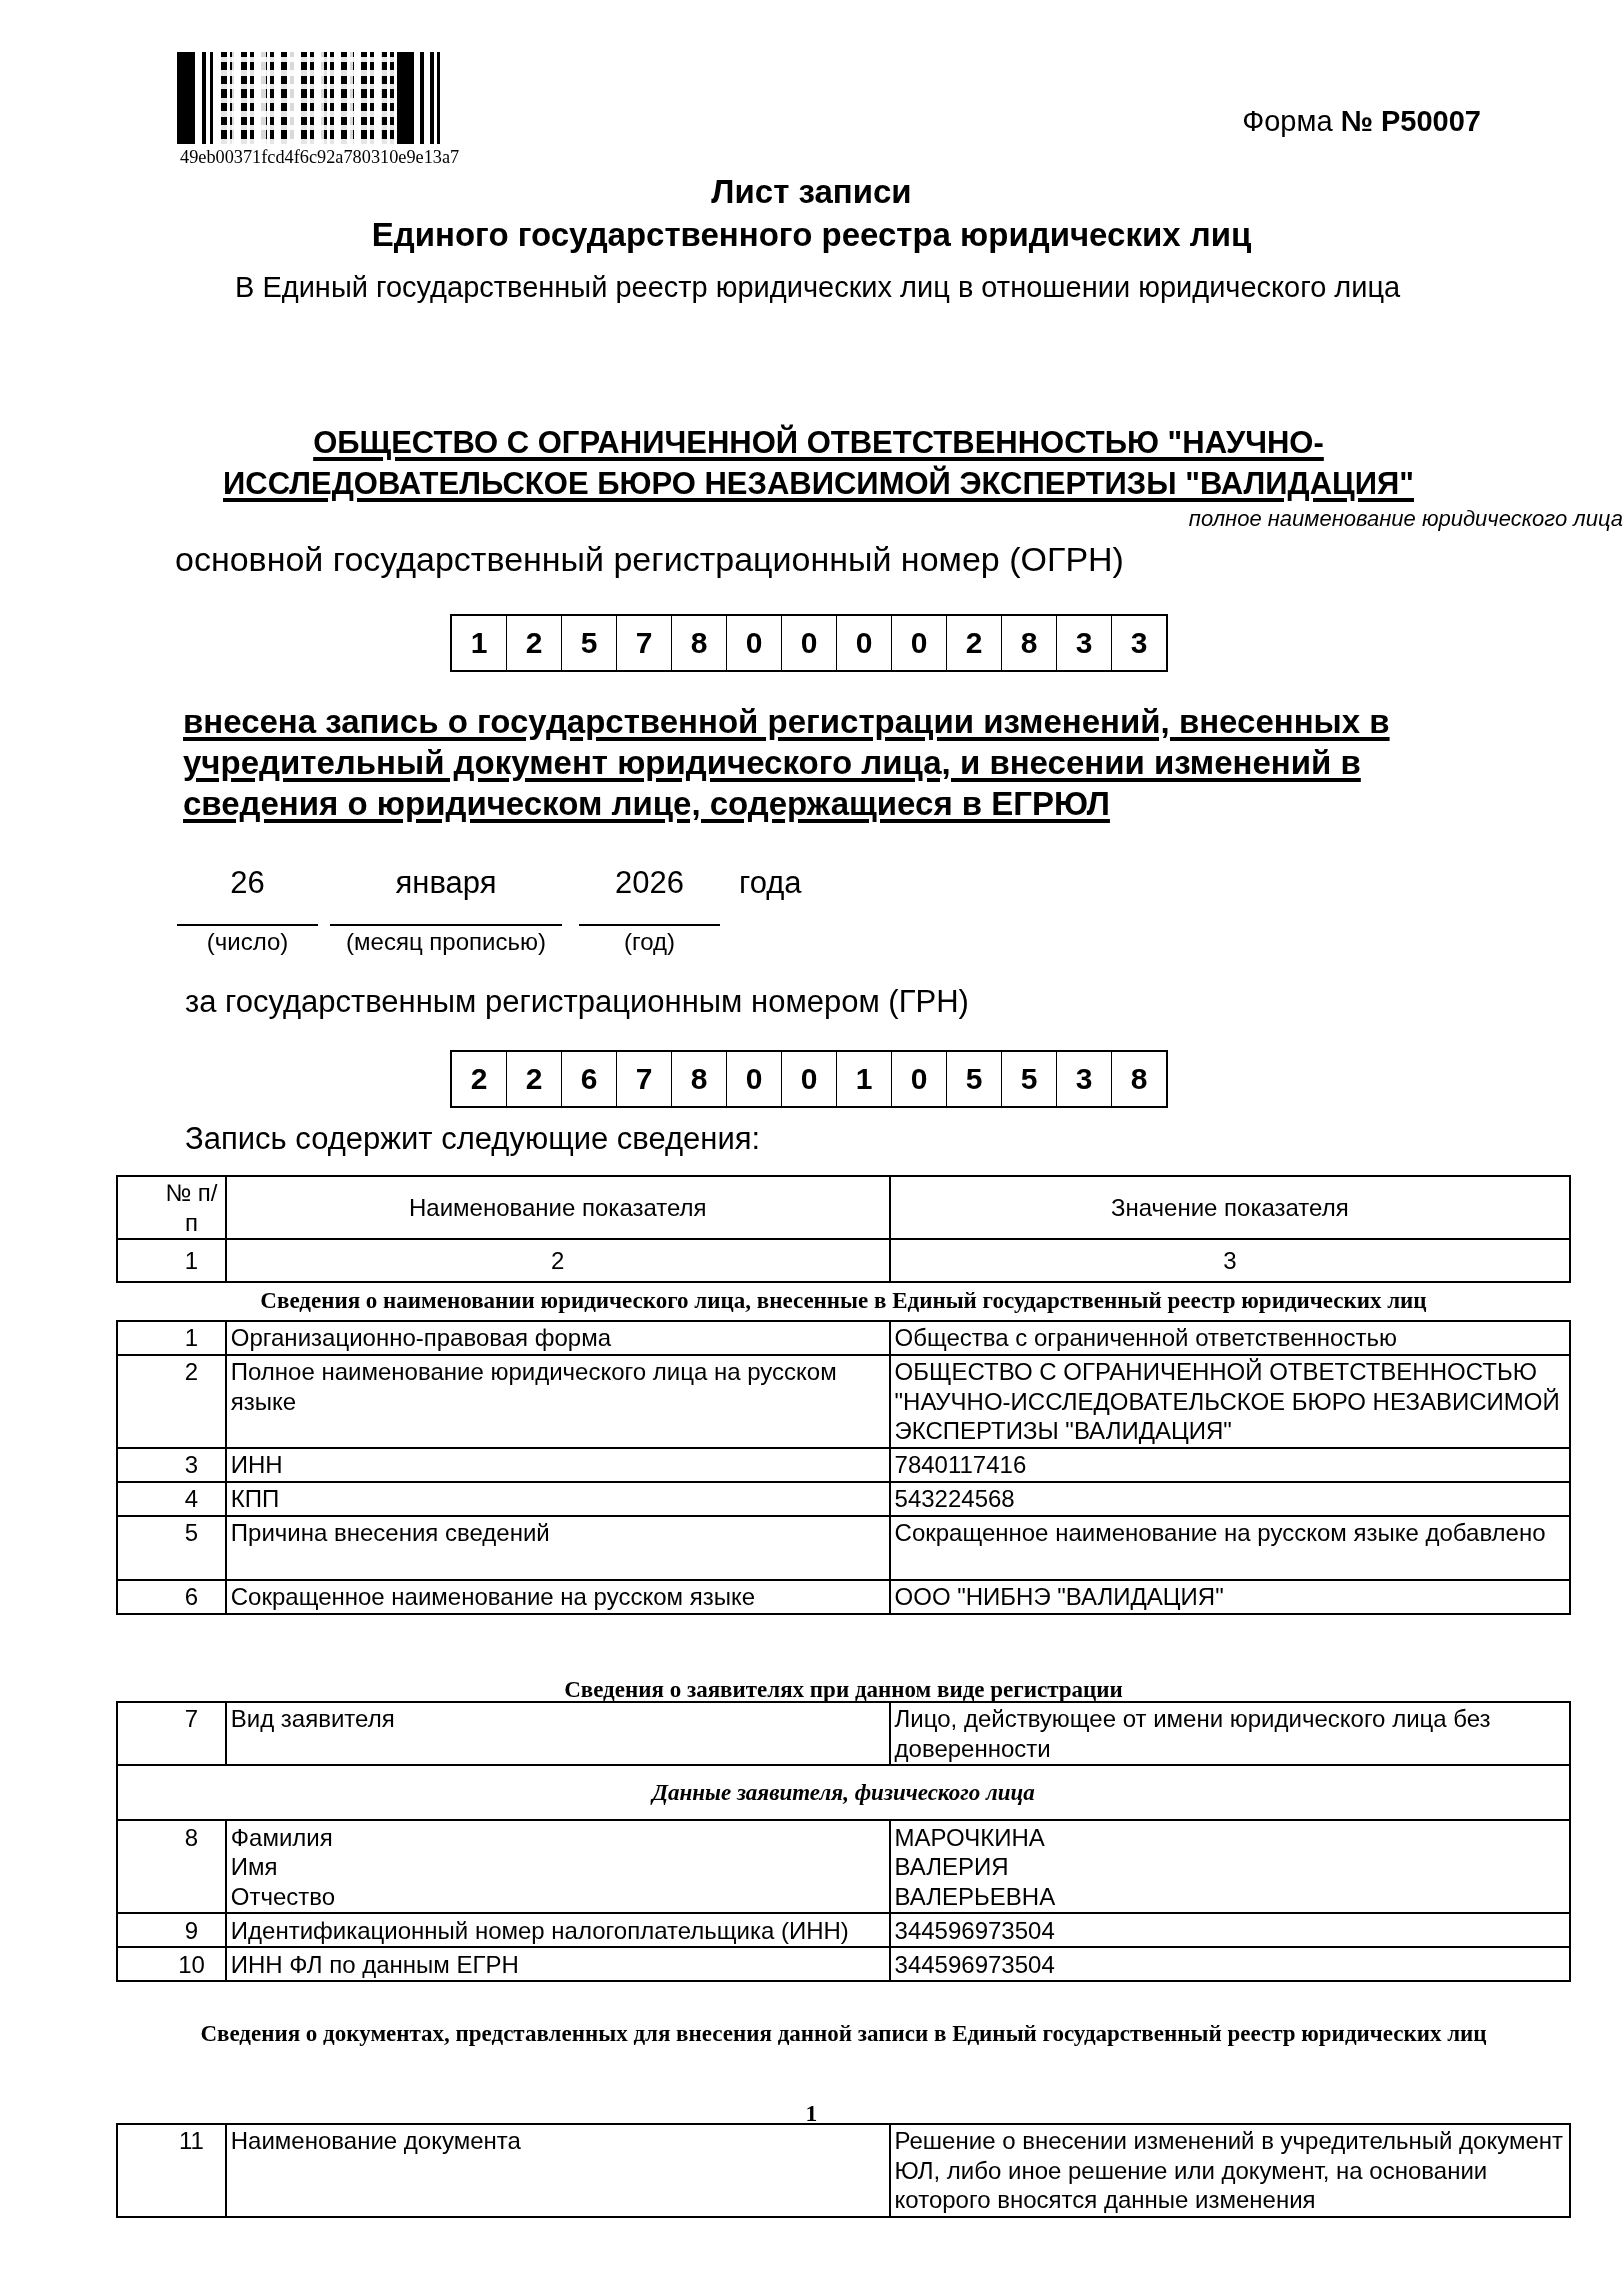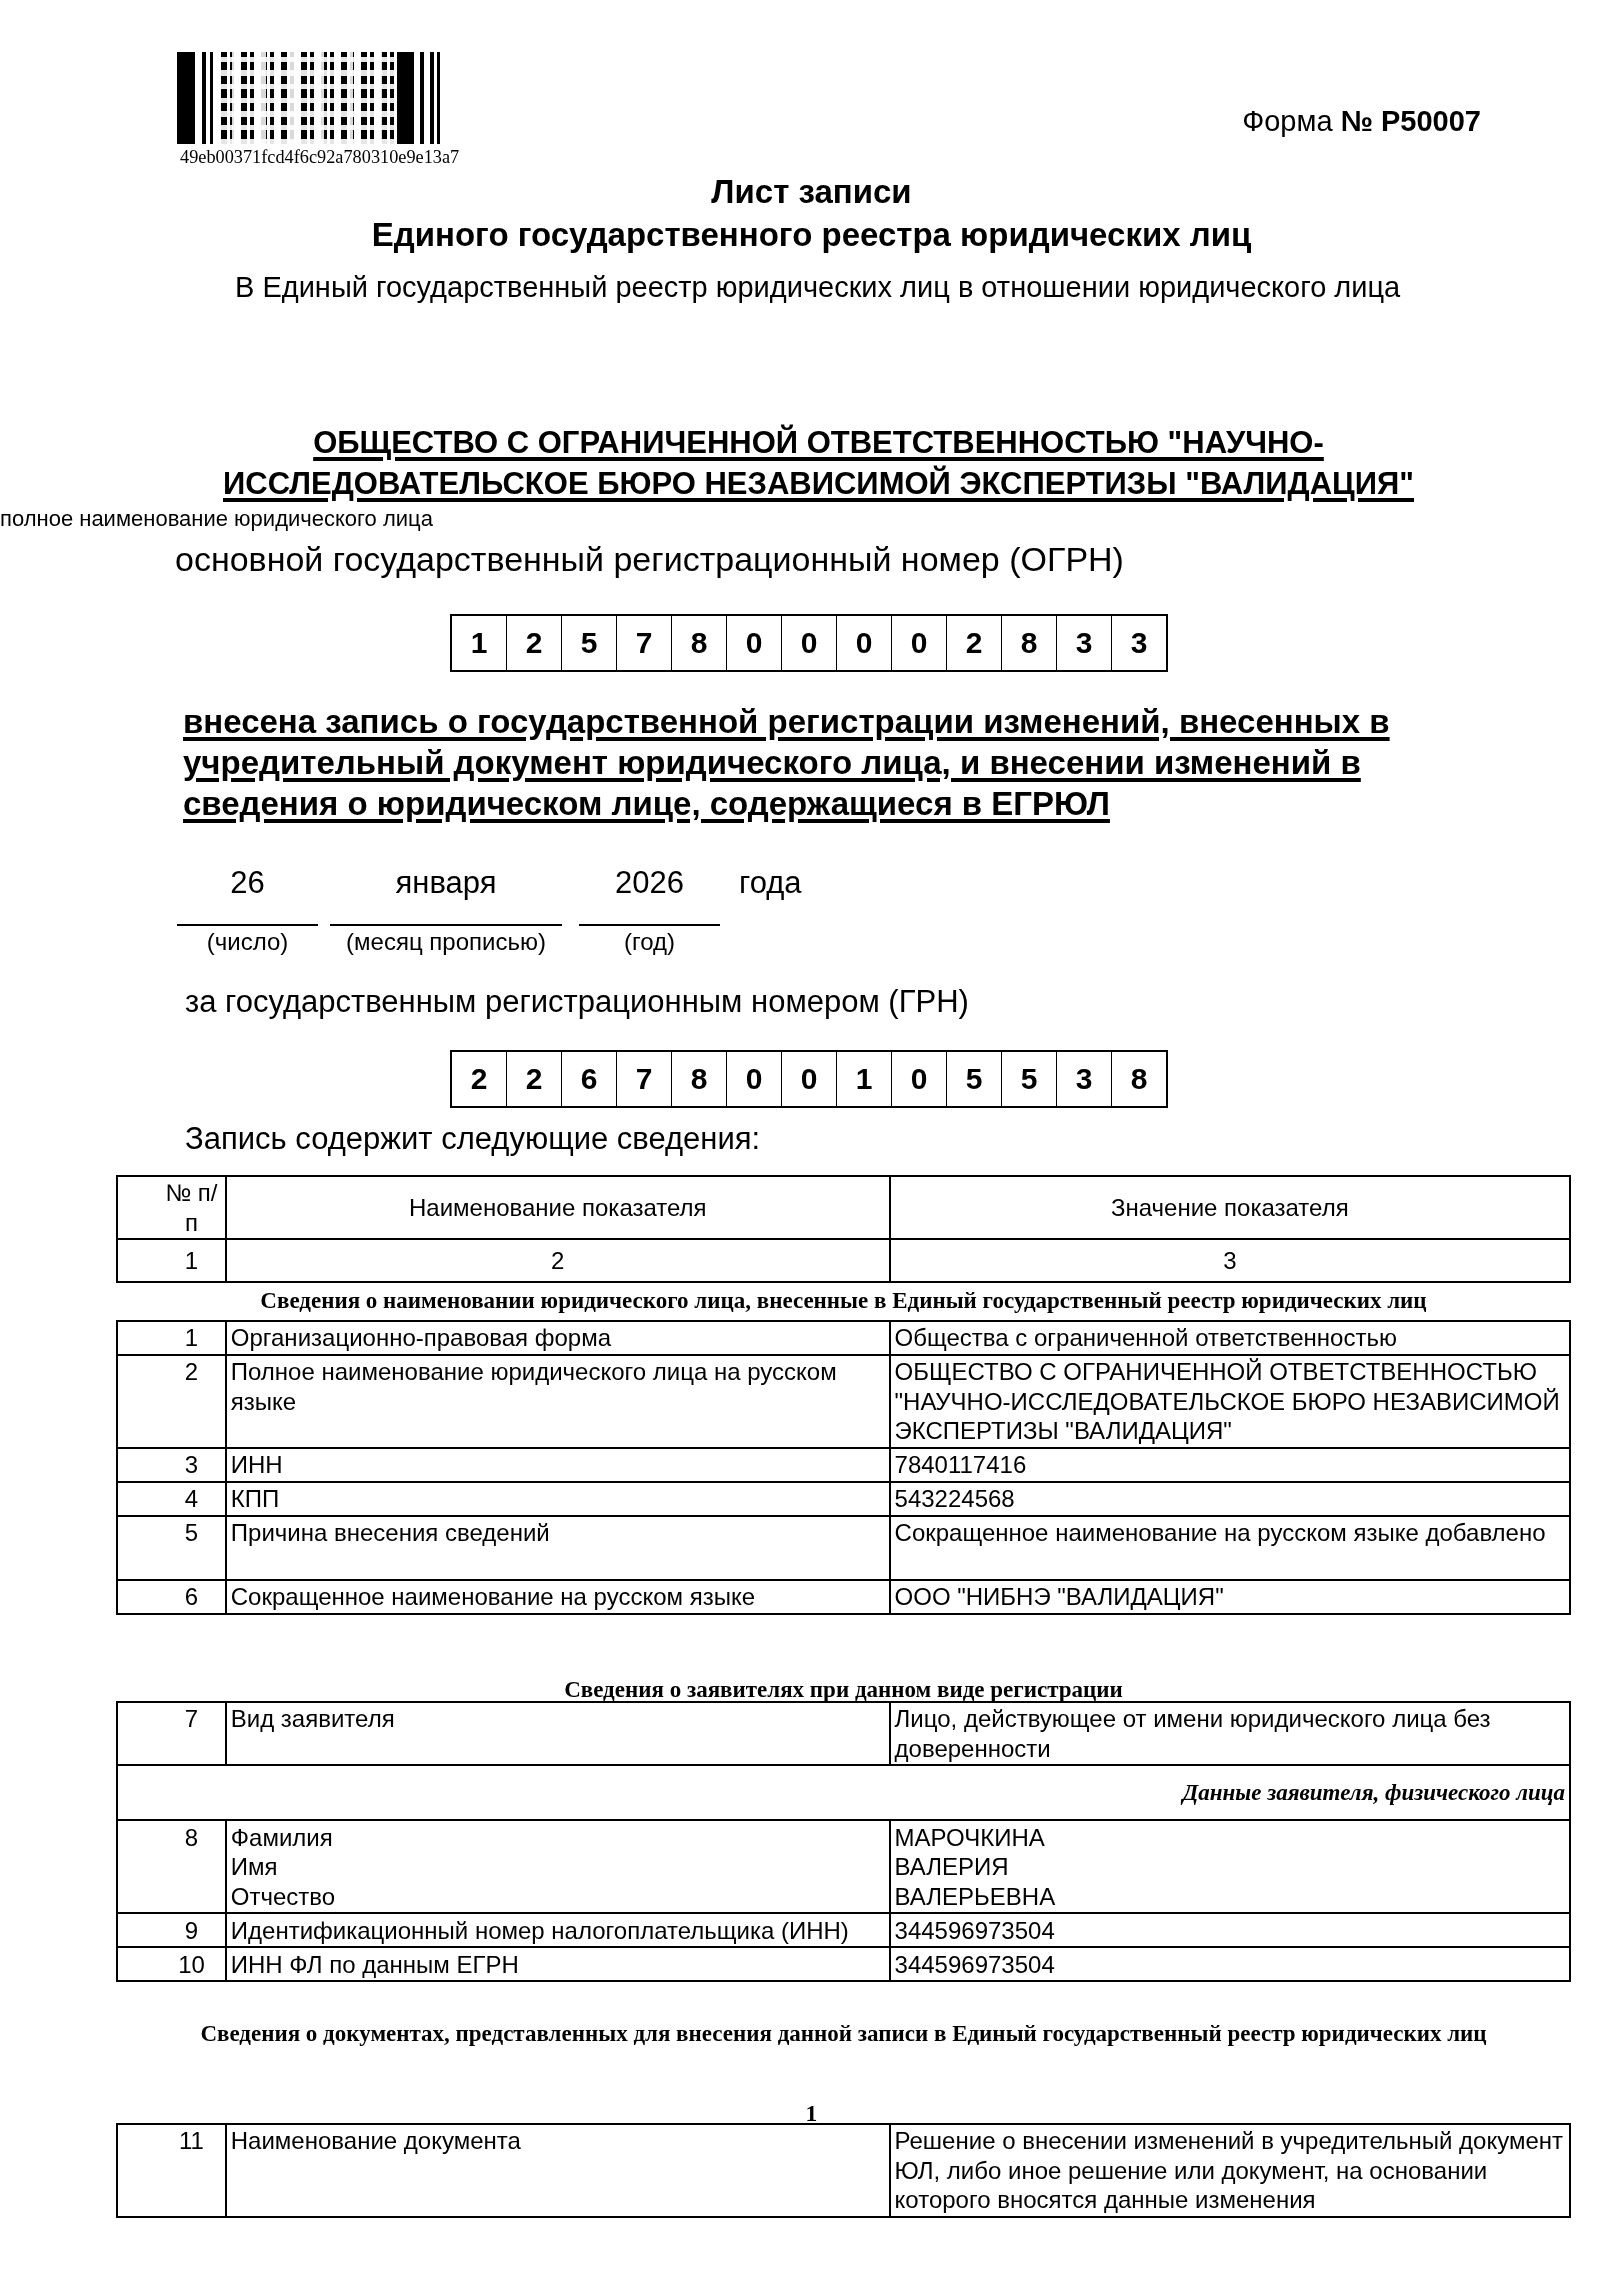--- a/index.html
+++ b/index.html
@@ -19,21 +19,21 @@
   .bc-code { left:180px; top:147px; font-family:"Liberation Serif", serif; font-size:18.3px;text-align:right; }
 
   .form-no { right:142px; top:105px; font-size:29px; }
   .form-no b { font-weight:bold; }
 
   .title1 { left:0; width:1623px; top:173px; text-align:center; font-size:33px; font-weight:bold; }
   .title2 { left:0; width:1623px; top:216px; text-align:center; font-size:33px; font-weight:bold; }
   .intro { left:183px; width:1283px; top:270px; font-size:29px; line-height:35px; text-indent:52px; }
 
   .org { left:177px; width:1283px; top:422px; text-align:center; font-size:31px; font-weight:bold; line-height:41px; text-decoration:underline; text-decoration-thickness:3.9px; text-underline-offset:3.9px; }
-  .org-caption { left:0; width:1623px; top:506px; text-align:left; font-size:22px; }
+  .org-caption { left:0; width:1623px; top:506px; text-align:right; font-size:22px; font-style:italic; }
   .ogrn-label { left:175px; top:540px; font-size:34px; }
 
   .digits { display:flex; border:2px solid #000; }
   .digits .d { width:54px; height:54px; border-right:1.3px solid #000; display:flex; align-items:center; justify-content:center; font-size:30px; font-weight:bold; }
   .digits .d:last-child { border-right:none; }
   .ogrn-box { left:450px; top:614px; }
   .grn-box { left:450px; top:1050px; }
 
   .entry { left:183px; width:1322px; top:701px; font-size:33px; font-weight:bold; line-height:41px; text-decoration:underline; text-decoration-thickness:3.9px; text-underline-offset:3.9px; }
 
@@ -43,21 +43,21 @@
 
   .grn-label { left:185px; top:984px; font-size:31px; }
   .record-label { left:185px; top:1121px; font-size:31px; }
 
   table.t { position:absolute; left:116px; width:1455px; border-collapse:collapse; font-size:24px; }
   table.t td { border:2px solid #000; padding:1.3px 3.9px; vertical-align:top; line-height:29.4px; }
   table.t td.n { width:59px; text-align:center;padding-left:44px; }
   table.t td.c2 { width:654px; }
   table.t.head td { text-align:center; vertical-align:middle; }
   .sec { position:absolute; left:116px; width:1455px; text-align:center; font-family:"Liberation Serif", serif; font-weight:bold; font-size:23px; line-height:29px; }
-  .subsec { text-align:right; font-family:"Liberation Serif", serif; font-style:italic; font-weight:bold; font-size:23px; padding:11.8px 3.9px !important; }
+  .subsec { text-align:center; font-family:"Liberation Serif", serif; font-style:italic; font-weight:bold; font-size:23px; padding:11.8px 3.9px !important; }
   .pageno { position:absolute; left:0; width:1623px; text-align:center; top:2100px; font-family:"Liberation Serif", serif; font-weight:bold; font-size:23.6px; }
 </style>
 </head>
 <body>
 
 <div class="abs barcode">
   <div class="b" style="width:18.3px"></div>
     <div class="w" style="width:6.5px"></div>
   <div class="b" style="width:3.9px"></div>
     <div class="w" style="width:3.9px"></div>

